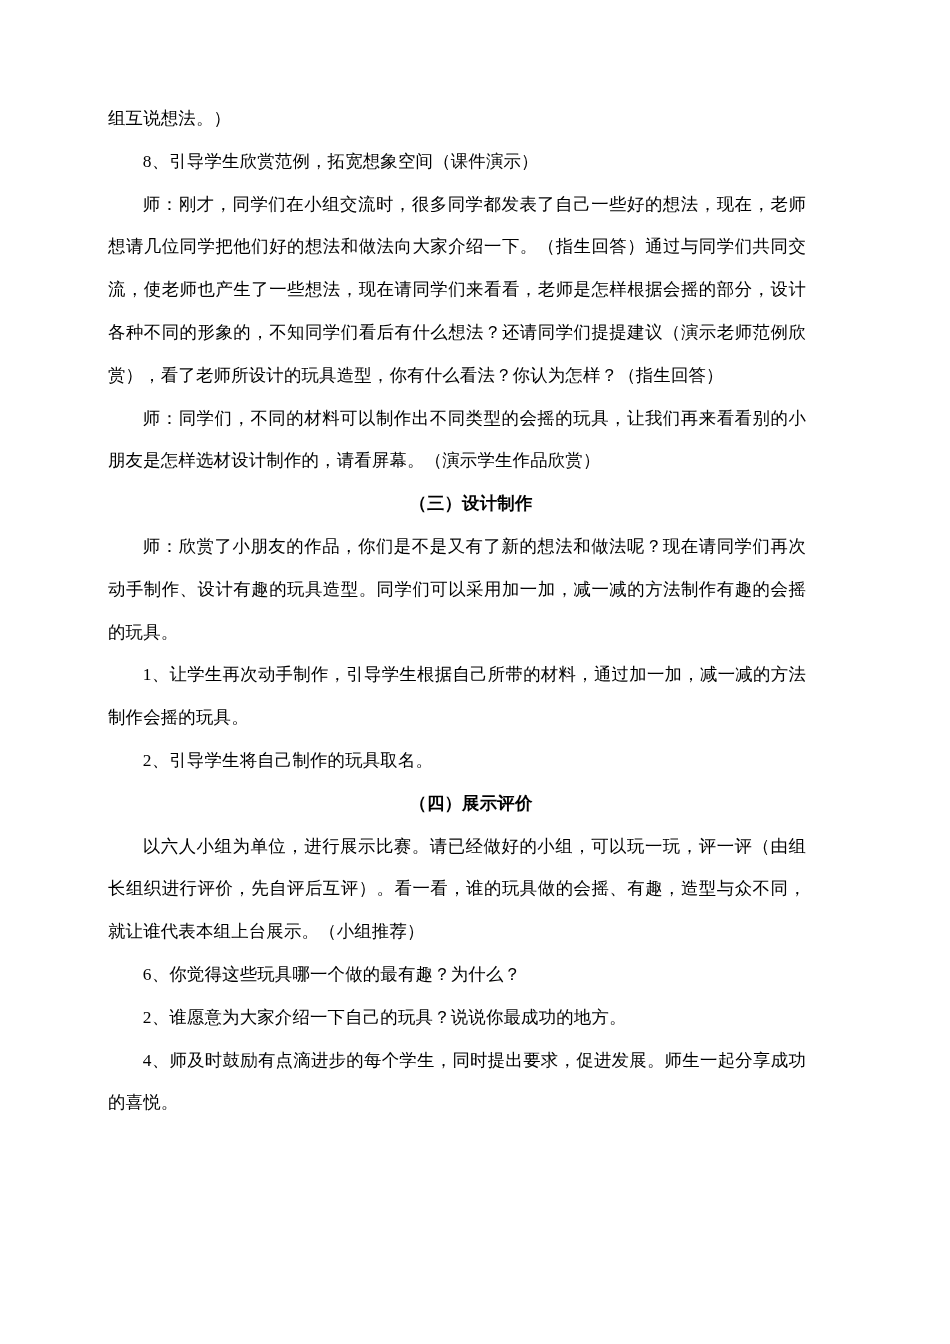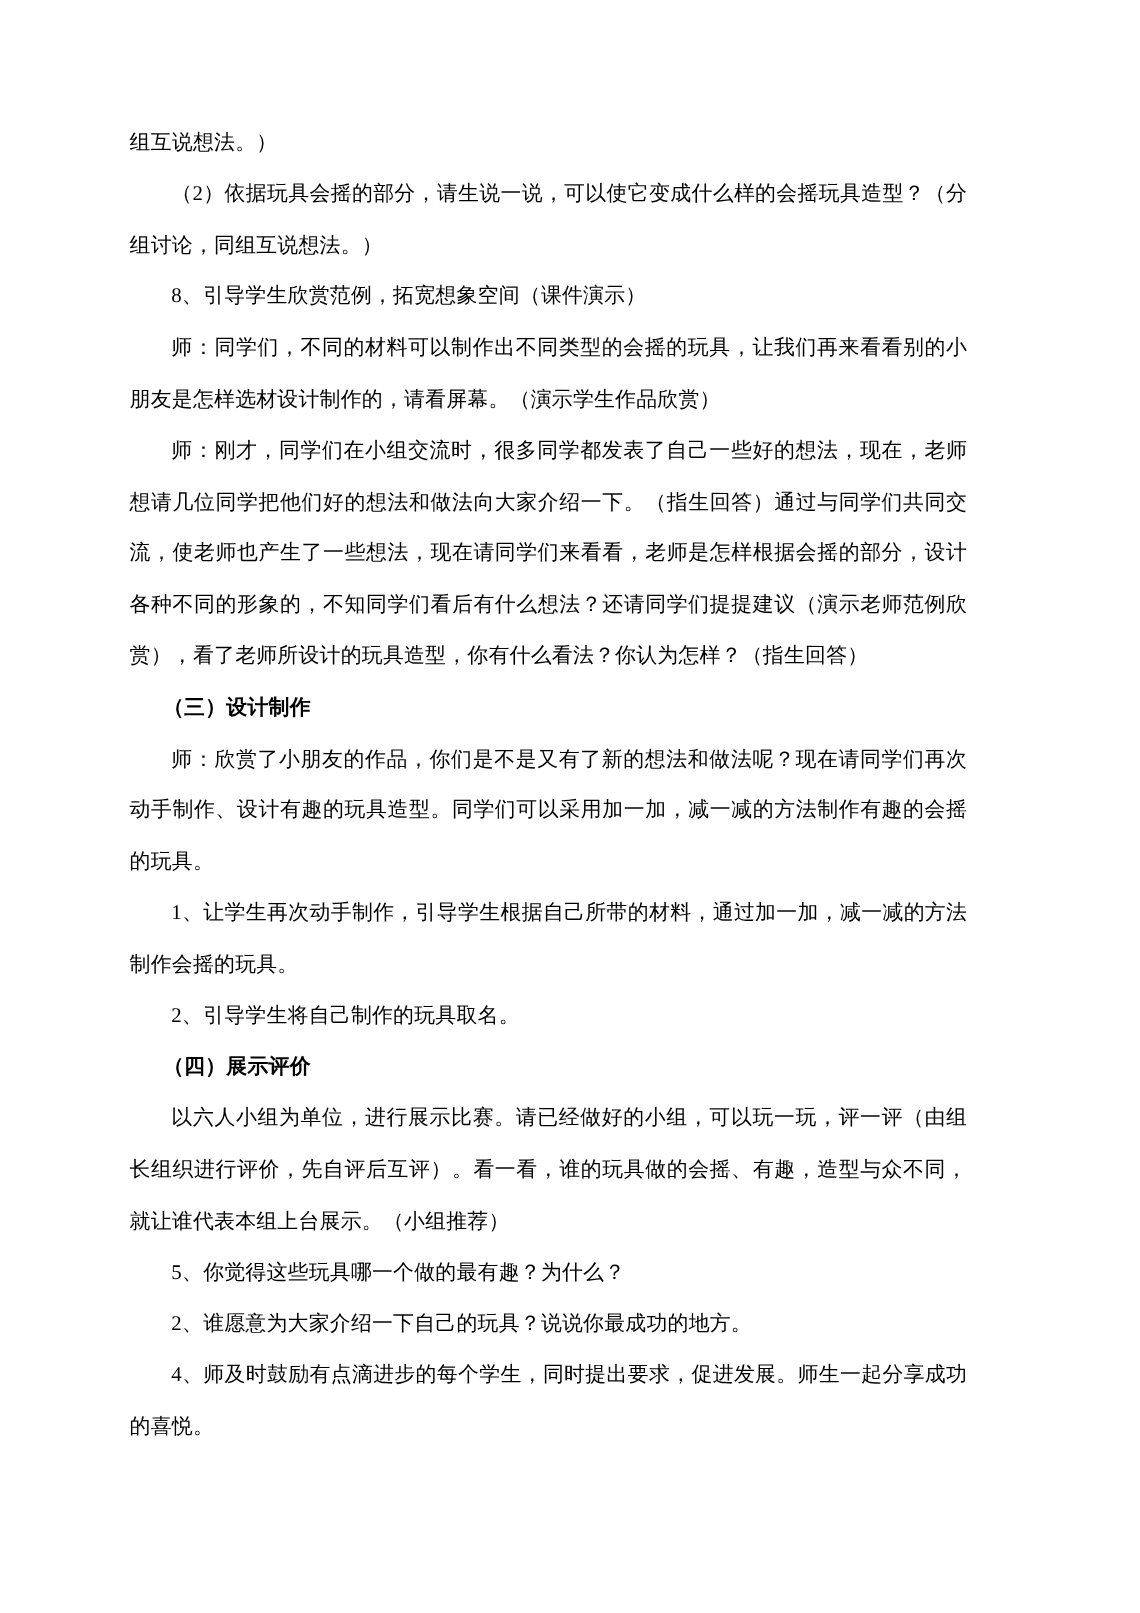--- a/index.html
+++ b/index.html
@@ -24,37 +24,36 @@
     text-align: justify;
     text-indent: 2em;
     letter-spacing: 0.2px;
     word-break: break-all;
   }
   .page p.cont {
     text-indent: 0;
   }
   .page p.heading {
     font-weight: bold;
-    text-align: left;
+    text-align: center;
     text-indent: 1.6em;
     font-family: "Liberation Sans", "DejaVu Sans", sans-serif;
   }
 </style>
 </head>
 <body>
 
 <div class="page">
   <p class="cont">组互说想法。）</p>
-  <p class="body">（2）依据玩具会摇的部分，请生说一说，可以使它变成什么样的会摇玩具造型？（分组讨论，同组互说想法。）</p>
   <p class="body">8、引导学生欣赏范例，拓宽想象空间（课件演示）</p>
+  <p class="body">师：刚才，同学们在小组交流时，很多同学都发表了自己一些好的想法，现在，老师想请几位同学把他们好的想法和做法向大家介绍一下。（指生回答）通过与同学们共同交流，使老师也产生了一些想法，现在请同学们来看看，老师是怎样根据会摇的部分，设计各种不同的形象的，不知同学们看后有什么想法？还请同学们提提建议（演示老师范例欣赏），看了老师所设计的玩具造型，你有什么看法？你认为怎样？（指生回答）</p>
   <p class="body">师：同学们，不同的材料可以制作出不同类型的会摇的玩具，让我们再来看看别的小朋友是怎样选材设计制作的，请看屏幕。（演示学生作品欣赏）</p>
-  <p class="body">师：刚才，同学们在小组交流时，很多同学都发表了自己一些好的想法，现在，老师想请几位同学把他们好的想法和做法向大家介绍一下。（指生回答）通过与同学们共同交流，使老师也产生了一些想法，现在请同学们来看看，老师是怎样根据会摇的部分，设计各种不同的形象的，不知同学们看后有什么想法？还请同学们提提建议（演示老师范例欣赏），看了老师所设计的玩具造型，你有什么看法？你认为怎样？（指生回答）</p>
   <p class="heading">（三）设计制作</p>
   <p class="body">师：欣赏了小朋友的作品，你们是不是又有了新的想法和做法呢？现在请同学们再次动手制作、设计有趣的玩具造型。同学们可以采用加一加，减一减的方法制作有趣的会摇的玩具。</p>
   <p class="body">1、让学生再次动手制作，引导学生根据自己所带的材料，通过加一加，减一减的方法制作会摇的玩具。</p>
   <p class="body">2、引导学生将自己制作的玩具取名。</p>
   <p class="heading">（四）展示评价</p>
   <p class="body">以六人小组为单位，进行展示比赛。请已经做好的小组，可以玩一玩，评一评（由组长组织进行评价，先自评后互评）。看一看，谁的玩具做的会摇、有趣，造型与众不同，就让谁代表本组上台展示。（小组推荐）</p>
-  <p class="body">5、你觉得这些玩具哪一个做的最有趣？为什么？</p>
+  <p class="body">6、你觉得这些玩具哪一个做的最有趣？为什么？</p>
   <p class="body">2、谁愿意为大家介绍一下自己的玩具？说说你最成功的地方。</p>
   <p class="body">4、师及时鼓励有点滴进步的每个学生，同时提出要求，促进发展。师生一起分享成功的喜悦。</p>
 
 </div>
 
 </body></html>

